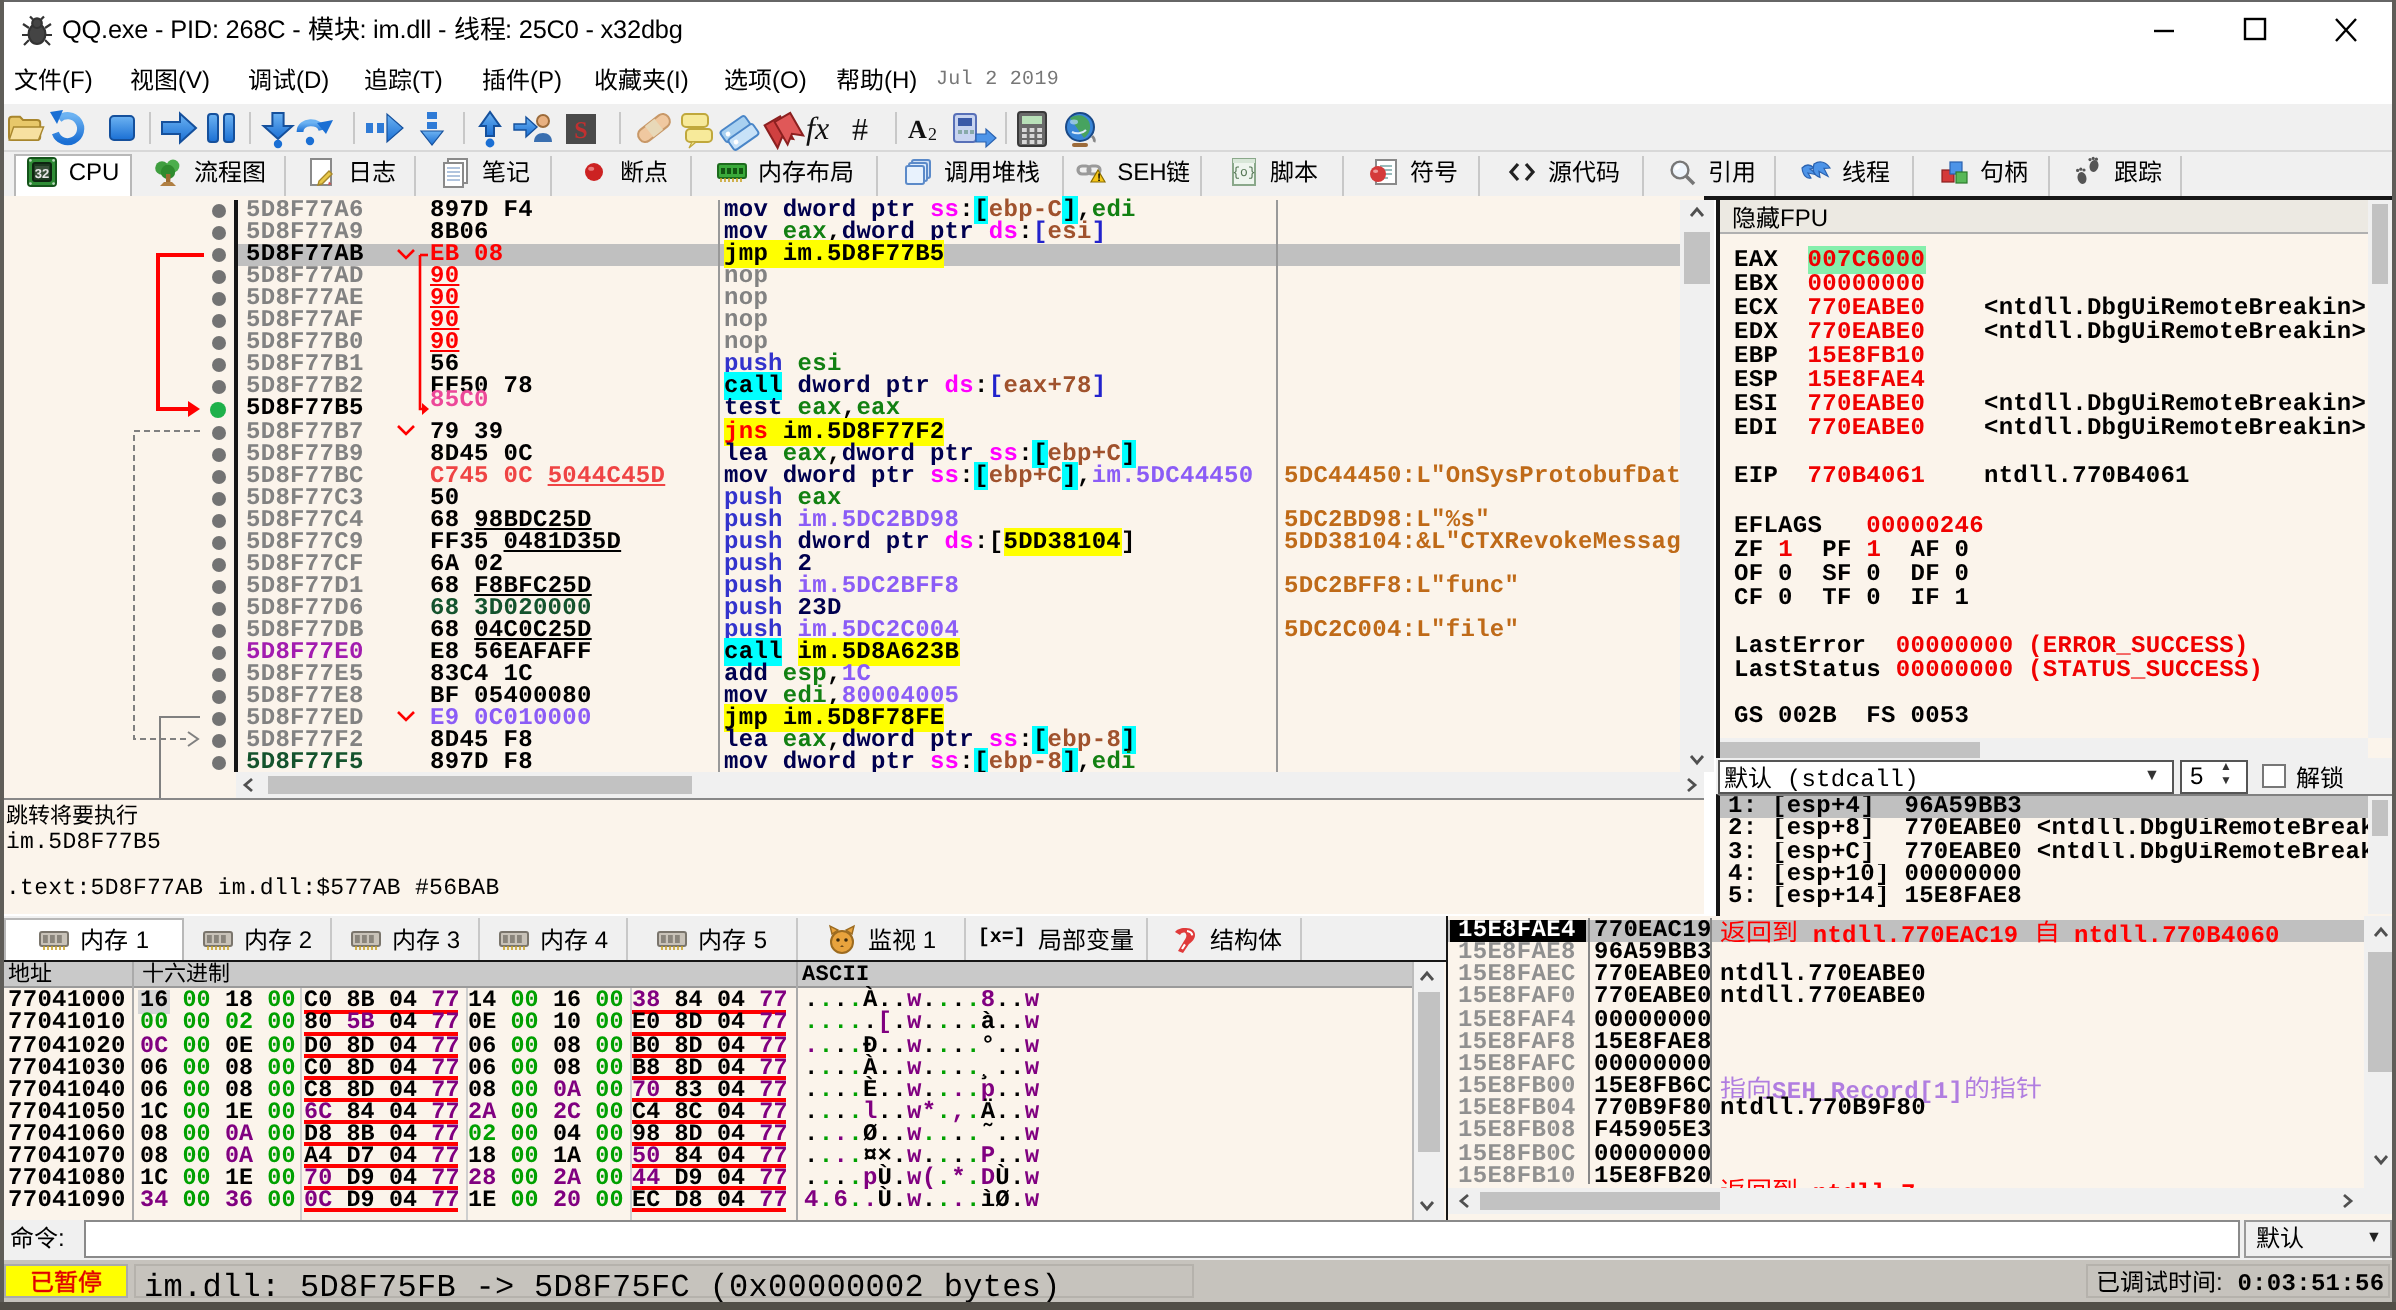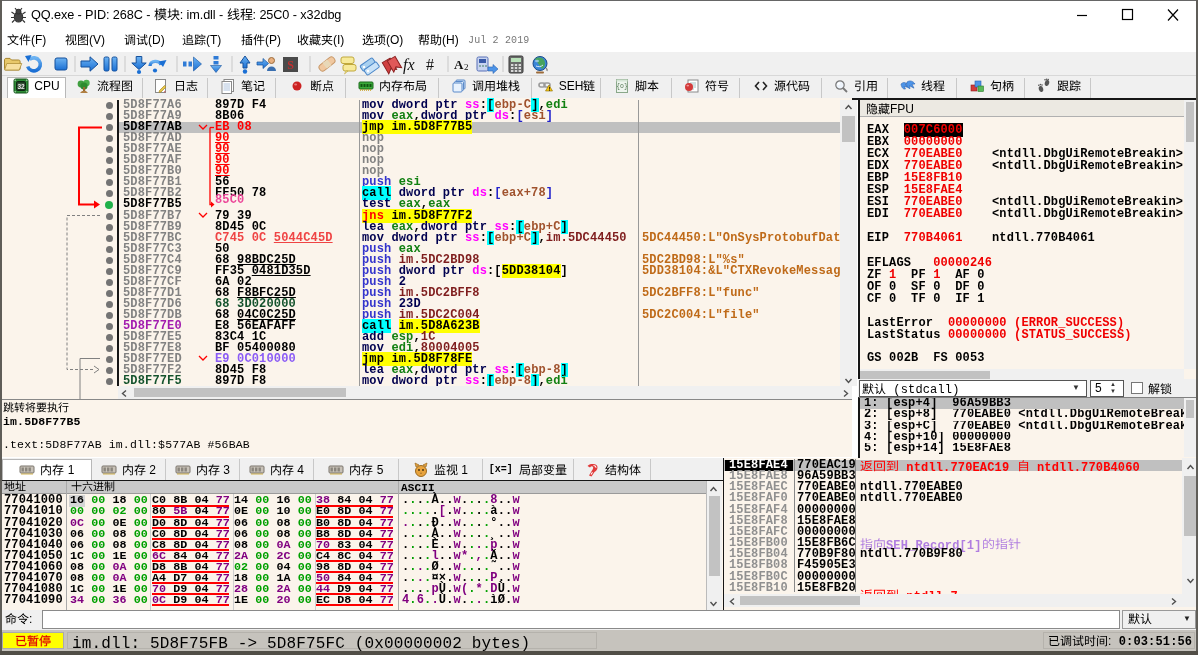--- a/index.html
+++ b/index.html
@@ -2,21 +2,21 @@
 <html><head><meta charset="utf-8"><style>
 *{margin:0;padding:0;box-sizing:border-box}
 html,body{width:1198px;height:655px;overflow:hidden;background:#fff;
  font-family:"Liberation Sans",sans-serif;position:relative}
 .abs{position:absolute}
 svg.k{display:inline-block}
 .m0{font-family:"Liberation Mono",monospace;font-weight:bold;font-size:12px;
  letter-spacing:.15px;white-space:pre}
 .row{position:absolute;height:11px;line-height:11px}
 m{color:#00004f} pp{color:#3333cc} r{color:#128012} gg{color:#828282}
-sg{color:#ff00ff} o{color:#7f1d1d} u{text-decoration:underline}
+sg{color:#ff00ff} o{color:#8b5cf6} u{text-decoration:underline}
 red{color:#ff0000} nop{color:#ff0000;text-decoration:underline}
 b1{background:#00ffff;color:#000} i1{color:#a0522d} b2{color:#2222cc}
 hy{background:#ffff00;color:#000} hc{background:#00ffff;color:#000}
 hj{background:#ffff00;color:#ff0000}
 bk{color:#000}
 .z{color:#00a000} .a{color:#800080} .n{color:#000}
 .hx{font-size:11.7px;letter-spacing:.05px}
 .tab{position:absolute;top:78px;height:20px;font-size:12px;color:#000;
  border-right:1px solid #c8c8c8;display:flex;align-items:center;justify-content:center;padding-bottom:4px}
 .tab .lb{margin-left:5px;white-space:nowrap}
@@ -705,31 +705,31 @@
 <div class="abs" style="left:3px;top:402px;font-size:11px;line-height:12px"><svg class="k" style="vertical-align:-1px;" width="66" height="11" fill="currentColor">
       <g transform="matrix(0.011,0,0,-0.011,0,9.46)">
         <use href="#u8DF3" x="0"></use>
         <use href="#u8F6C" x="1000"></use>
         <use href="#u5C06" x="2000"></use>
         <use href="#u8981" x="3000"></use>
         <use href="#u6267" x="4000"></use>
         <use href="#u884C" x="5000"></use>
       </g>
     </svg></div>
-<div class="abs m0" style="left:3px;top:415px;font-weight:bold;font-size:11.5px">im.5D8F77B5</div>
+<div class="abs m0" style="left:3px;top:415px;font-weight:normal;font-size:11.5px">im.5D8F77B5</div>
 <div class="abs m0" style="left:3px;top:438px;font-weight:normal;font-size:11.5px">.text:5D8F77AB im.dll:$577AB #56BAB</div>
 <div class="abs" style="left:858px;top:98px;width:340px;height:360px;background:#fbf4eb;border-left:2px solid #161616;border-top:2px solid #161616"></div>
 <div class="abs" style="left:860px;top:100px;width:338px;height:17px;background:#ece9e2;border-bottom:1px solid #b0b0b0"></div>
 <div class="abs" style="left:866px;top:102px;font-size:12px;line-height:14px"><svg class="k" style="vertical-align:-2px;" width="24" height="12" fill="currentColor">
       <g transform="matrix(0.012,0,0,-0.012,0,10.32)">
         <use href="#u9690" x="0"></use>
         <use href="#u85CF" x="1000"></use>
       </g>
     </svg><span style="font-size:12px">FPU</span></div>
-<div class="row m0" style="left:867px;top:125px"><bk>EAX &nbsp;</bk><span style="color:#f00000;background:#000000;">007C6000</span></div>
+<div class="row m0" style="left:867px;top:125px"><bk>EAX &nbsp;</bk><span style="color:#f00000;background:#86efac;">007C6000</span></div>
 <div class="row m0" style="left:867px;top:137px"><bk>EBX &nbsp;</bk><span style="color:#f00000;">00000000</span></div>
 <div class="row m0" style="left:867px;top:149px"><bk>ECX &nbsp;</bk><span style="color:#f00000;">770EABE0</span><bk>&nbsp;&nbsp;&nbsp;&nbsp;&lt;ntdll.DbgUiRemoteBreakin&gt;</bk></div>
 <div class="row m0" style="left:867px;top:161px"><bk>EDX &nbsp;</bk><span style="color:#f00000;">770EABE0</span><bk>&nbsp;&nbsp;&nbsp;&nbsp;&lt;ntdll.DbgUiRemoteBreakin&gt;</bk></div>
 <div class="row m0" style="left:867px;top:173px"><bk>EBP &nbsp;</bk><span style="color:#f00000;">15E8FB10</span></div>
 <div class="row m0" style="left:867px;top:185px"><bk>ESP &nbsp;</bk><span style="color:#f00000;">15E8FAE4</span></div>
 <div class="row m0" style="left:867px;top:197px"><bk>ESI &nbsp;</bk><span style="color:#f00000;">770EABE0</span><bk>&nbsp;&nbsp;&nbsp;&nbsp;&lt;ntdll.DbgUiRemoteBreakin&gt;</bk></div>
 <div class="row m0" style="left:867px;top:209px"><bk>EDI &nbsp;</bk><span style="color:#f00000;">770EABE0</span><bk>&nbsp;&nbsp;&nbsp;&nbsp;&lt;ntdll.DbgUiRemoteBreakin&gt;</bk></div>
 <div class="row m0" style="left:867px;top:233px"><bk>EIP &nbsp;</bk><span style="color:#f00000;">770B4061</span><bk>&nbsp;&nbsp;&nbsp;&nbsp;<bk>ntdll.770B4061</bk></bk></div>
 <div class="row m0" style="left:867px;top:257.5px"><bk>EFLAGS&nbsp;&nbsp;&nbsp;</bk><span style="color:#f00000">00000246</span></div>
 <div class="row m0" style="left:867px;top:270px"><bk>ZF&nbsp;</bk><span style="color:#f00000">1</span><bk>&nbsp;&nbsp;PF&nbsp;</bk><span style="color:#f00000">1</span><bk>&nbsp;&nbsp;AF&nbsp;0</bk></div>

